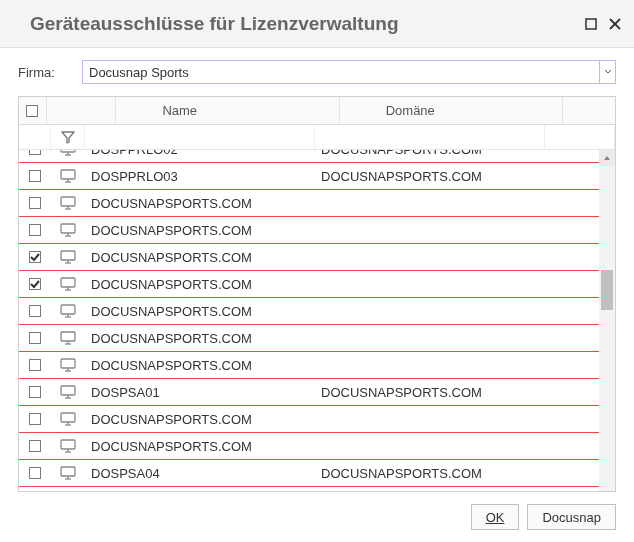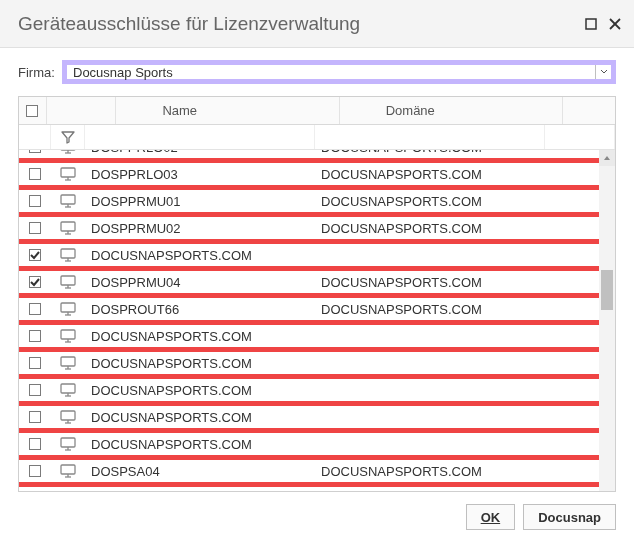--- a/index.html
+++ b/index.html
@@ -1,49 +1,49 @@
 <!DOCTYPE html>
 <html><head>
 <meta charset="utf-8">
 <style>
   * { box-sizing: border-box; }
   html, body { margin:0; padding:0; font-family: "Segoe UI", Arial, sans-serif; font-size:13px; color:#333; background:#fff; }
   .window { width:634px; height:542px; display:flex; flex-direction:column; background:#fff; }
   .titlebar { display:flex; align-items:center; justify-content:space-between; height:48px; padding:0 12px 0 18px; background:#f4f4f4; border-bottom:1px solid #e0e0e0; }
-  .titlebar .title { font-size:19px; color:#666; font-weight:400; }
+  .titlebar .title { font-size:19px; color:#666; font-weight:700;margin-left:12px; }
   .titlebar .winbtns { display:flex; gap:10px; align-items:center; }
   .winbtn { width:14px; height:14px; display:flex; align-items:center; justify-content:center; cursor:pointer; }
   .winbtn svg { display:block; }
-  .firma { display:flex; align-items:center; padding:12px 18px; gap:0; }
+  .firma { display:flex; align-items:center; padding:12px 18px; gap:20px; }
   .firma-label { width:44px; color:#444; }
-  .combo { position:relative; flex:1; height:24px; border:5px solid #c4b5fd; background:#fff; display:flex; align-items:center; }
+  .combo { position:relative; flex:1; height:24px; border:1px solid #c4b5fd; background:#fff; display:flex; align-items:center; }
   .combo-value { flex:1; padding:0 6px; color:#333; }
   .combo-arrow { width:16px; height:100%; border-left:1px solid #bfbfbf; display:flex; align-items:center; justify-content:center; }
   .grid-area { flex:1; margin:0 18px; border:1px solid #cfcfcf; overflow:hidden; display:flex; flex-direction:column; position:relative; }
   .grid-header { display:flex; height:28px; border-bottom:1px solid #d9d9d9; background:#fafafa;gap:40px; }
   .gh-cell { border-right:1px solid #e3e3e3; display:flex; align-items:center; padding:0 6px; color:#555; font-size:13px; }
   .col-check { width:32px; justify-content:center; }
   .col-icon  { width:34px; }
   .col-name  { width:230px; }
   .col-domain{ width:230px; }
   .col-scroll{ flex:1; border-right:none; }
   .grid-filter { display:flex; height:25px; border-bottom:1px solid #e3e3e3; background:#fff; }
   .gf-cell { border-right:1px solid #eeeeee; display:flex; align-items:center; justify-content:center; }
   .grid-body { flex:1; overflow:hidden; position:relative; }
   .rows { position:absolute; top:-14px; left:0; right:0; }
-  .row { display:flex; height:27px; align-items:center; border-bottom:5px solid #ef4444; }
+  .row { display:flex; height:27px; align-items:center; border-bottom:1px solid #ef4444; }
   .cell { display:flex; align-items:center; padding:0 6px; height:100%; }
   .cell.col-check { justify-content:center; padding:0; }
   .cell.col-icon  { justify-content:center; padding:0; }
   .cbx { width:12px; height:12px; border:1px solid #7a7a7a; background:#fff; display:flex; align-items:center; justify-content:center; }
   .vscroll { position:absolute; right:0; top:53px; bottom:0; width:16px; background:#f3f3f3; }
   .vscroll .btn { height:16px; background:#eaeaea; display:flex; align-items:center; justify-content:center; }
   .vscroll .thumb { position:absolute; left:2px; right:2px; top:120px; height:40px; background:#c0c0c0; }
   .buttons { display:flex; justify-content:flex-end; gap:8px; padding:12px 18px; }
-  button.dlg { height:26px; padding:0 14px; border:1px solid #bfbfbf; background:#fafafa; font-family:inherit; font-size:13px; color:#333; cursor:pointer;font-weight:bold; }
+  button.dlg { height:26px; padding:0 14px; border:1px solid #bfbfbf; background:#fafafa; font-family:inherit; font-size:13px; color:#333; cursor:pointer; }
   .uline { text-decoration: underline; }
   .checkmark { stroke:#333; stroke-width:2; fill:none; }
 </style>
 </head>
 <body>
 
 <div class="window">
 
   <div class="titlebar">
     <div class="title">Geräteausschlüsse für Lizenzverwaltung</div>
@@ -134,36 +134,34 @@
             <div class="cell col-check">
               <span class="cbx"></span>
             </div>
             <div class="cell col-icon">
               <svg width="16" height="14" viewBox="0 0 16 14">
                 <rect x="1" y="1" width="14" height="9" rx="1" fill="none" stroke="#888" stroke-width="1.3"></rect>
                 <line x1="5" y1="13" x2="11" y2="13" stroke="#888" stroke-width="1.3"></line>
                 <line x1="8" y1="10" x2="8" y2="13" stroke="#888" stroke-width="1.3"></line>
               </svg>
             </div>
-            <div class="cell col-name">DOSPPRMU01</div>
-            <div class="cell col-domain">DOCUSNAPSPORTS.COM</div>
-            <div class="cell col-scroll"></div>
-          </div>
-          <div class="row">
-            <div class="cell col-check">
-              <span class="cbx"></span>
-            </div>
-            <div class="cell col-icon">
-              <svg width="16" height="14" viewBox="0 0 16 14">
-                <rect x="1" y="1" width="14" height="9" rx="1" fill="none" stroke="#888" stroke-width="1.3"></rect>
-                <line x1="5" y1="13" x2="11" y2="13" stroke="#888" stroke-width="1.3"></line>
-                <line x1="8" y1="10" x2="8" y2="13" stroke="#888" stroke-width="1.3"></line>
-              </svg>
-            </div>
-            <div class="cell col-name">DOSPPRMU02</div>
+            <div class="cell col-domain">DOCUSNAPSPORTS.COM</div>
+            <div class="cell col-scroll"></div>
+          </div>
+          <div class="row">
+            <div class="cell col-check">
+              <span class="cbx"></span>
+            </div>
+            <div class="cell col-icon">
+              <svg width="16" height="14" viewBox="0 0 16 14">
+                <rect x="1" y="1" width="14" height="9" rx="1" fill="none" stroke="#888" stroke-width="1.3"></rect>
+                <line x1="5" y1="13" x2="11" y2="13" stroke="#888" stroke-width="1.3"></line>
+                <line x1="8" y1="10" x2="8" y2="13" stroke="#888" stroke-width="1.3"></line>
+              </svg>
+            </div>
             <div class="cell col-domain">DOCUSNAPSPORTS.COM</div>
             <div class="cell col-scroll"></div>
           </div>
           <div class="row">
             <div class="cell col-check">
               <span class="cbx">
                 <svg width="10" height="10" viewBox="0 0 10 10">
                   <polyline class="checkmark" points="1,5 4,8 9,2"></polyline>
                 </svg>
               </span>
@@ -186,78 +184,77 @@
                 </svg>
               </span>
             </div>
             <div class="cell col-icon">
               <svg width="16" height="14" viewBox="0 0 16 14">
                 <rect x="1" y="1" width="14" height="9" rx="1" fill="none" stroke="#888" stroke-width="1.3"></rect>
                 <line x1="5" y1="13" x2="11" y2="13" stroke="#888" stroke-width="1.3"></line>
                 <line x1="8" y1="10" x2="8" y2="13" stroke="#888" stroke-width="1.3"></line>
               </svg>
             </div>
-            <div class="cell col-name">DOSPPRMU04</div>
-            <div class="cell col-domain">DOCUSNAPSPORTS.COM</div>
-            <div class="cell col-scroll"></div>
-          </div>
-          <div class="row">
-            <div class="cell col-check">
-              <span class="cbx"></span>
-            </div>
-            <div class="cell col-icon">
-              <svg width="16" height="14" viewBox="0 0 16 14">
-                <rect x="1" y="1" width="14" height="9" rx="1" fill="none" stroke="#888" stroke-width="1.3"></rect>
-                <line x1="5" y1="13" x2="11" y2="13" stroke="#888" stroke-width="1.3"></line>
-                <line x1="8" y1="10" x2="8" y2="13" stroke="#888" stroke-width="1.3"></line>
-              </svg>
-            </div>
-            <div class="cell col-name">DOSPROUT66</div>
-            <div class="cell col-domain">DOCUSNAPSPORTS.COM</div>
-            <div class="cell col-scroll"></div>
-          </div>
-          <div class="row">
-            <div class="cell col-check">
-              <span class="cbx"></span>
-            </div>
-            <div class="cell col-icon">
-              <svg width="16" height="14" viewBox="0 0 16 14">
-                <rect x="1" y="1" width="14" height="9" rx="1" fill="none" stroke="#888" stroke-width="1.3"></rect>
-                <line x1="5" y1="13" x2="11" y2="13" stroke="#888" stroke-width="1.3"></line>
-                <line x1="8" y1="10" x2="8" y2="13" stroke="#888" stroke-width="1.3"></line>
-              </svg>
-            </div>
-            <div class="cell col-domain">DOCUSNAPSPORTS.COM</div>
-            <div class="cell col-scroll"></div>
-          </div>
-          <div class="row">
-            <div class="cell col-check">
-              <span class="cbx"></span>
-            </div>
-            <div class="cell col-icon">
-              <svg width="16" height="14" viewBox="0 0 16 14">
-                <rect x="1" y="1" width="14" height="9" rx="1" fill="none" stroke="#888" stroke-width="1.3"></rect>
-                <line x1="5" y1="13" x2="11" y2="13" stroke="#888" stroke-width="1.3"></line>
-                <line x1="8" y1="10" x2="8" y2="13" stroke="#888" stroke-width="1.3"></line>
-              </svg>
-            </div>
-            <div class="cell col-domain">DOCUSNAPSPORTS.COM</div>
-            <div class="cell col-scroll"></div>
-          </div>
-          <div class="row">
-            <div class="cell col-check">
-              <span class="cbx"></span>
-            </div>
-            <div class="cell col-icon">
-              <svg width="16" height="14" viewBox="0 0 16 14">
-                <rect x="1" y="1" width="14" height="9" rx="1" fill="none" stroke="#888" stroke-width="1.3"></rect>
-                <line x1="5" y1="13" x2="11" y2="13" stroke="#888" stroke-width="1.3"></line>
-                <line x1="8" y1="10" x2="8" y2="13" stroke="#888" stroke-width="1.3"></line>
-              </svg>
-            </div>
+            <div class="cell col-domain">DOCUSNAPSPORTS.COM</div>
+            <div class="cell col-scroll"></div>
+          </div>
+          <div class="row">
+            <div class="cell col-check">
+              <span class="cbx"></span>
+            </div>
+            <div class="cell col-icon">
+              <svg width="16" height="14" viewBox="0 0 16 14">
+                <rect x="1" y="1" width="14" height="9" rx="1" fill="none" stroke="#888" stroke-width="1.3"></rect>
+                <line x1="5" y1="13" x2="11" y2="13" stroke="#888" stroke-width="1.3"></line>
+                <line x1="8" y1="10" x2="8" y2="13" stroke="#888" stroke-width="1.3"></line>
+              </svg>
+            </div>
+            <div class="cell col-domain">DOCUSNAPSPORTS.COM</div>
+            <div class="cell col-scroll"></div>
+          </div>
+          <div class="row">
+            <div class="cell col-check">
+              <span class="cbx"></span>
+            </div>
+            <div class="cell col-icon">
+              <svg width="16" height="14" viewBox="0 0 16 14">
+                <rect x="1" y="1" width="14" height="9" rx="1" fill="none" stroke="#888" stroke-width="1.3"></rect>
+                <line x1="5" y1="13" x2="11" y2="13" stroke="#888" stroke-width="1.3"></line>
+                <line x1="8" y1="10" x2="8" y2="13" stroke="#888" stroke-width="1.3"></line>
+              </svg>
+            </div>
+            <div class="cell col-domain">DOCUSNAPSPORTS.COM</div>
+            <div class="cell col-scroll"></div>
+          </div>
+          <div class="row">
+            <div class="cell col-check">
+              <span class="cbx"></span>
+            </div>
+            <div class="cell col-icon">
+              <svg width="16" height="14" viewBox="0 0 16 14">
+                <rect x="1" y="1" width="14" height="9" rx="1" fill="none" stroke="#888" stroke-width="1.3"></rect>
+                <line x1="5" y1="13" x2="11" y2="13" stroke="#888" stroke-width="1.3"></line>
+                <line x1="8" y1="10" x2="8" y2="13" stroke="#888" stroke-width="1.3"></line>
+              </svg>
+            </div>
+            <div class="cell col-domain">DOCUSNAPSPORTS.COM</div>
+            <div class="cell col-scroll"></div>
+          </div>
+          <div class="row">
+            <div class="cell col-check">
+              <span class="cbx"></span>
+            </div>
+            <div class="cell col-icon">
+              <svg width="16" height="14" viewBox="0 0 16 14">
+                <rect x="1" y="1" width="14" height="9" rx="1" fill="none" stroke="#888" stroke-width="1.3"></rect>
+                <line x1="5" y1="13" x2="11" y2="13" stroke="#888" stroke-width="1.3"></line>
+                <line x1="8" y1="10" x2="8" y2="13" stroke="#888" stroke-width="1.3"></line>
+              </svg>
+            </div>
+            <div class="cell col-name">DOSPSA01</div>
             <div class="cell col-domain">DOCUSNAPSPORTS.COM</div>
             <div class="cell col-scroll"></div>
           </div>
           <div class="row">
             <div class="cell col-check">
               <span class="cbx"></span>
             </div>
             <div class="cell col-icon">
               <svg width="16" height="14" viewBox="0 0 16 14">
                 <rect x="1" y="1" width="14" height="9" rx="1" fill="none" stroke="#888" stroke-width="1.3"></rect>

